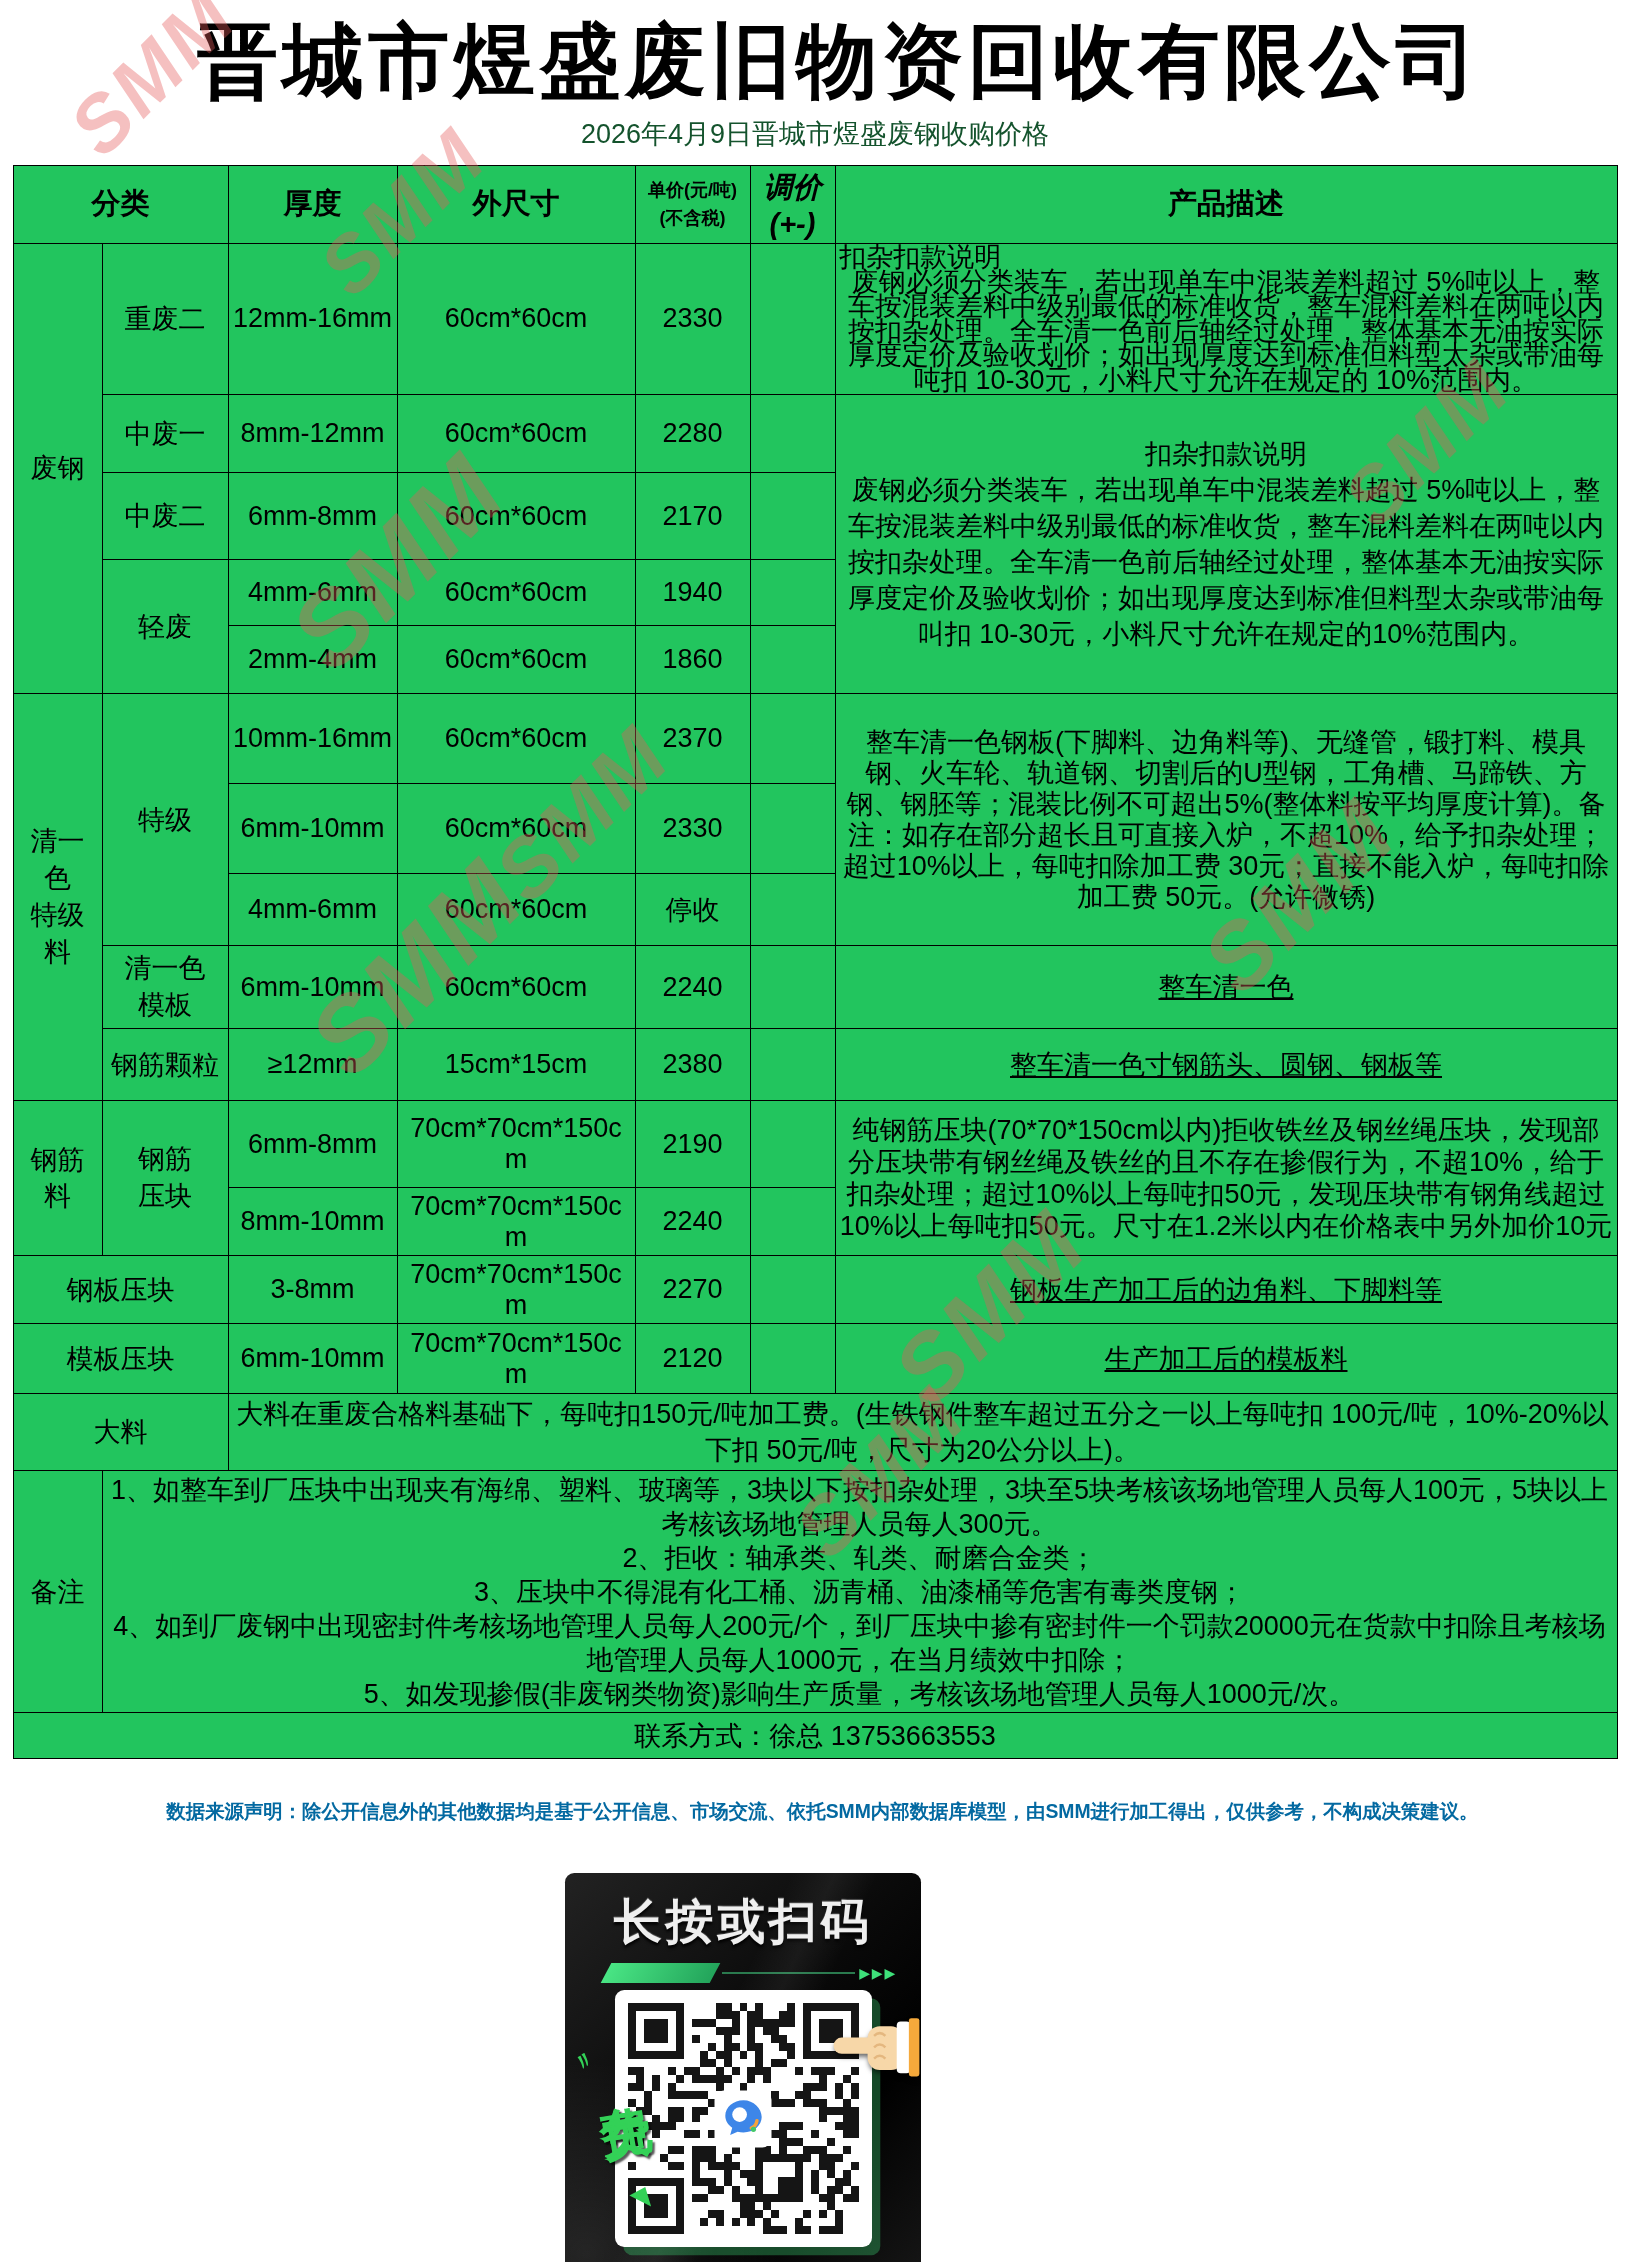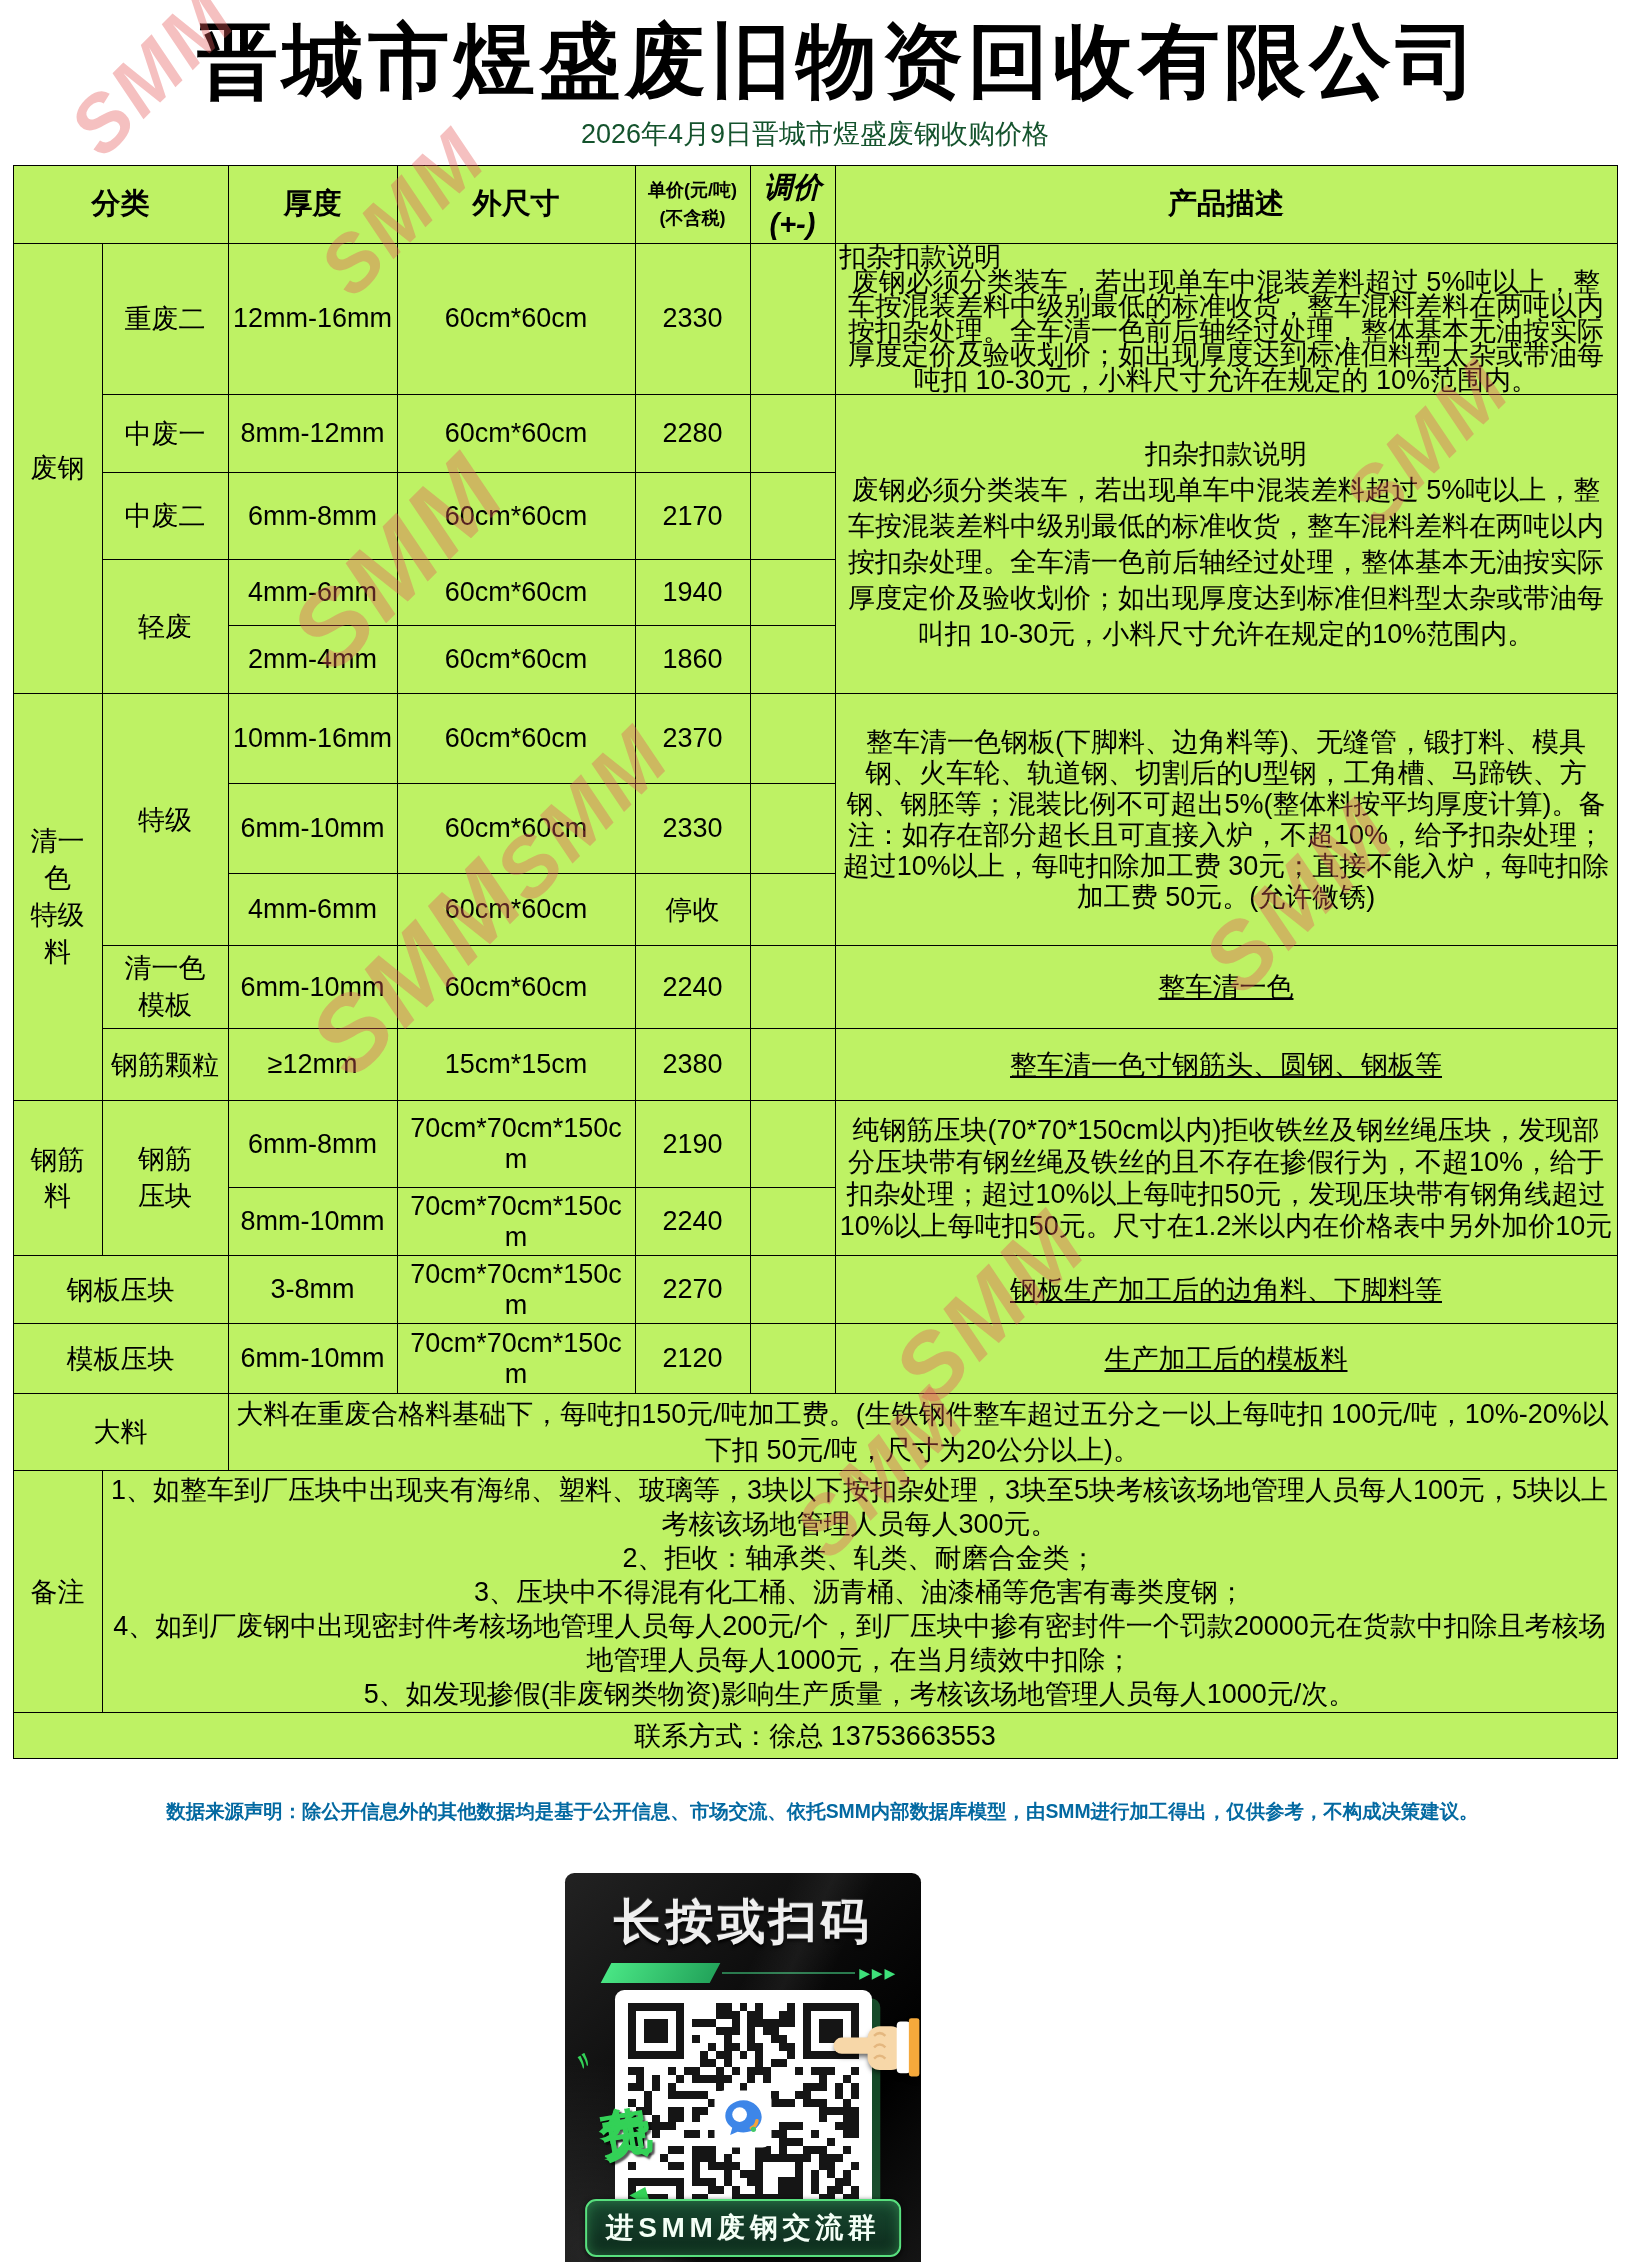--- a/index.html
+++ b/index.html
@@ -23,21 +23,21 @@
     position:absolute;z-index:6;pointer-events:none;
     font-weight:900;font-style:italic;letter-spacing:3.7px;
     color:rgba(230,90,90,0.38);
     transform:rotate(-45deg);
     font-family:"Liberation Sans","DejaVu Sans",sans-serif;
   }
   
   table.price{
     border-collapse:collapse;table-layout:fixed;
     width:1604px;margin:13px auto 14px;
-    background:#bef264;
+    background:#22c55e;
   }
   table.price th,table.price td{
     border:1.8px solid #000;
     text-align:center;vertical-align:middle;
     font-size:27px;color:#000;
     padding:1.8px 3.7px;
     overflow:hidden;
     word-break:break-all;
   }
   table.price th{font-weight:700;font-size:29px;}
@@ -602,17 +602,14 @@
   <div class="free-arrow"></div>
   <div class="hand">
     <svg viewBox="0 0 110 90" width="89" height="73">
       <rect x="2" y="34" width="64" height="20" rx="10" fill="#f7d7a8"></rect>
       <rect x="44" y="20" width="44" height="54" rx="15" fill="#f7d7a8"></rect>
       <path d="M52 32q7-7 14 0M52 46q7-7 14 0M52 60q7-7 14 0" stroke="#e4b77f" stroke-width="3" fill="none"></path>
       <rect x="80" y="14" width="17" height="64" rx="5" fill="#ffffff"></rect>
       <rect x="95" y="10" width="13" height="72" rx="3" fill="#f5a93b"></rect>
     </svg>
   </div>
-  <div class="qr-pill">
-    <span>进SMM废钢交流群</span>
-  </div>
 </div>
 
 
 </body></html>

